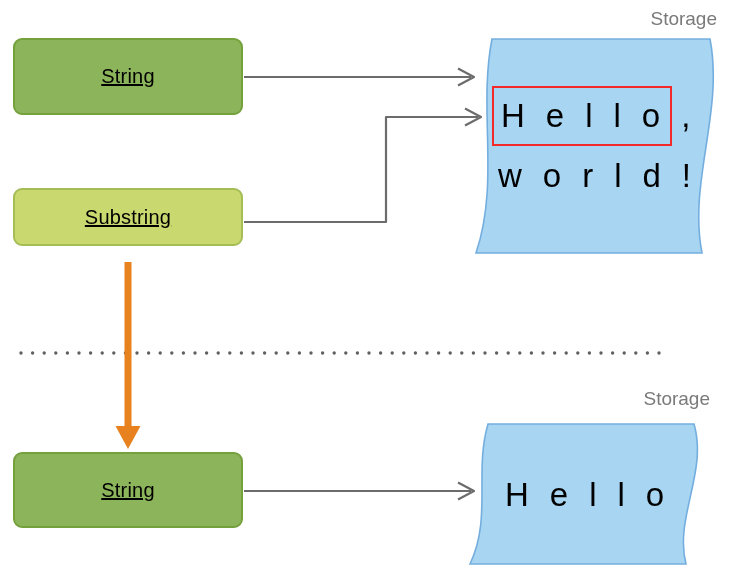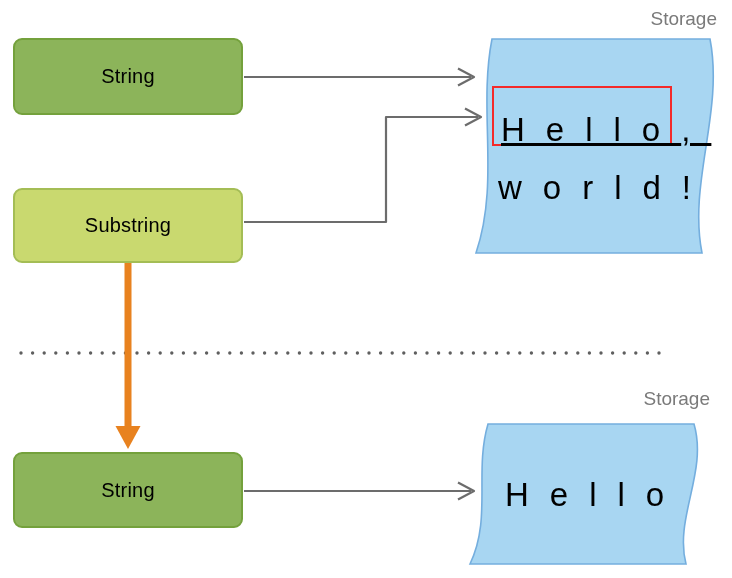--- a/index.html
+++ b/index.html
@@ -6,41 +6,41 @@
   #canvas{
     position:relative;width:732px;height:578px;background:#ffffff;overflow:hidden;
     font-family:"Liberation Sans","DejaVu Sans",sans-serif;
   }
   .layer{position:absolute;left:0;top:0;width:732px;height:578px;}
   svg.layer{z-index:0;}
 
   .node{
     position:absolute;display:flex;align-items:center;justify-content:center;
     border-radius:9px;box-sizing:border-box;z-index:2;
-    font-size:20px;color:#000000;letter-spacing:0.2px;
+    font-size:20px;color:#000000;letter-spacing:0.2px;text-decoration:underline;
   }
   .green-box{background:#8cb45a;border:2px solid #74a13c;}
   .lightgreen-box{background:#c9d96f;border:2px solid #a4bd55;}
   #string-box-top{left:13px;top:38px;width:230px;height:77px;}
-  #substring-box{left:13px;top:188px;width:230px;height:75px;}
+  #substring-box{left:13px;top:188px;width:230px;height:58px;}
   #string-box-bottom{left:13px;top:452px;width:230px;height:76px;}
 
   .storage-label{
     position:absolute;z-index:2;color:#7a7a7a;font-size:19px;
     text-align:right;width:240px;
   }
   #storage-label-top{left:477px;top:8px;}
   #storage-label-bottom{left:470px;top:388px;}
 
   .storage-text{
     position:absolute;z-index:3;color:#000000;font-size:33px;line-height:1.18;
     letter-spacing:21px;white-space:nowrap;
   }
-  #storage-line1{left:501px;top:111px;text-decoration:underline;}
-  #storage-line2{left:498px;top:169px;}
+  #storage-line1{left:501px;top:97px;}
+  #storage-line2{left:498px;top:157px;}
   #storage-bottom-line1{left:505px;top:476px;}
 
   #hello-highlight{
     position:absolute;z-index:1;left:492px;top:86px;width:180px;height:60px;
     border:2.5px solid #f42a2a;box-sizing:border-box;background:transparent;
   }
 </style>
 </head>
 <body>
 

